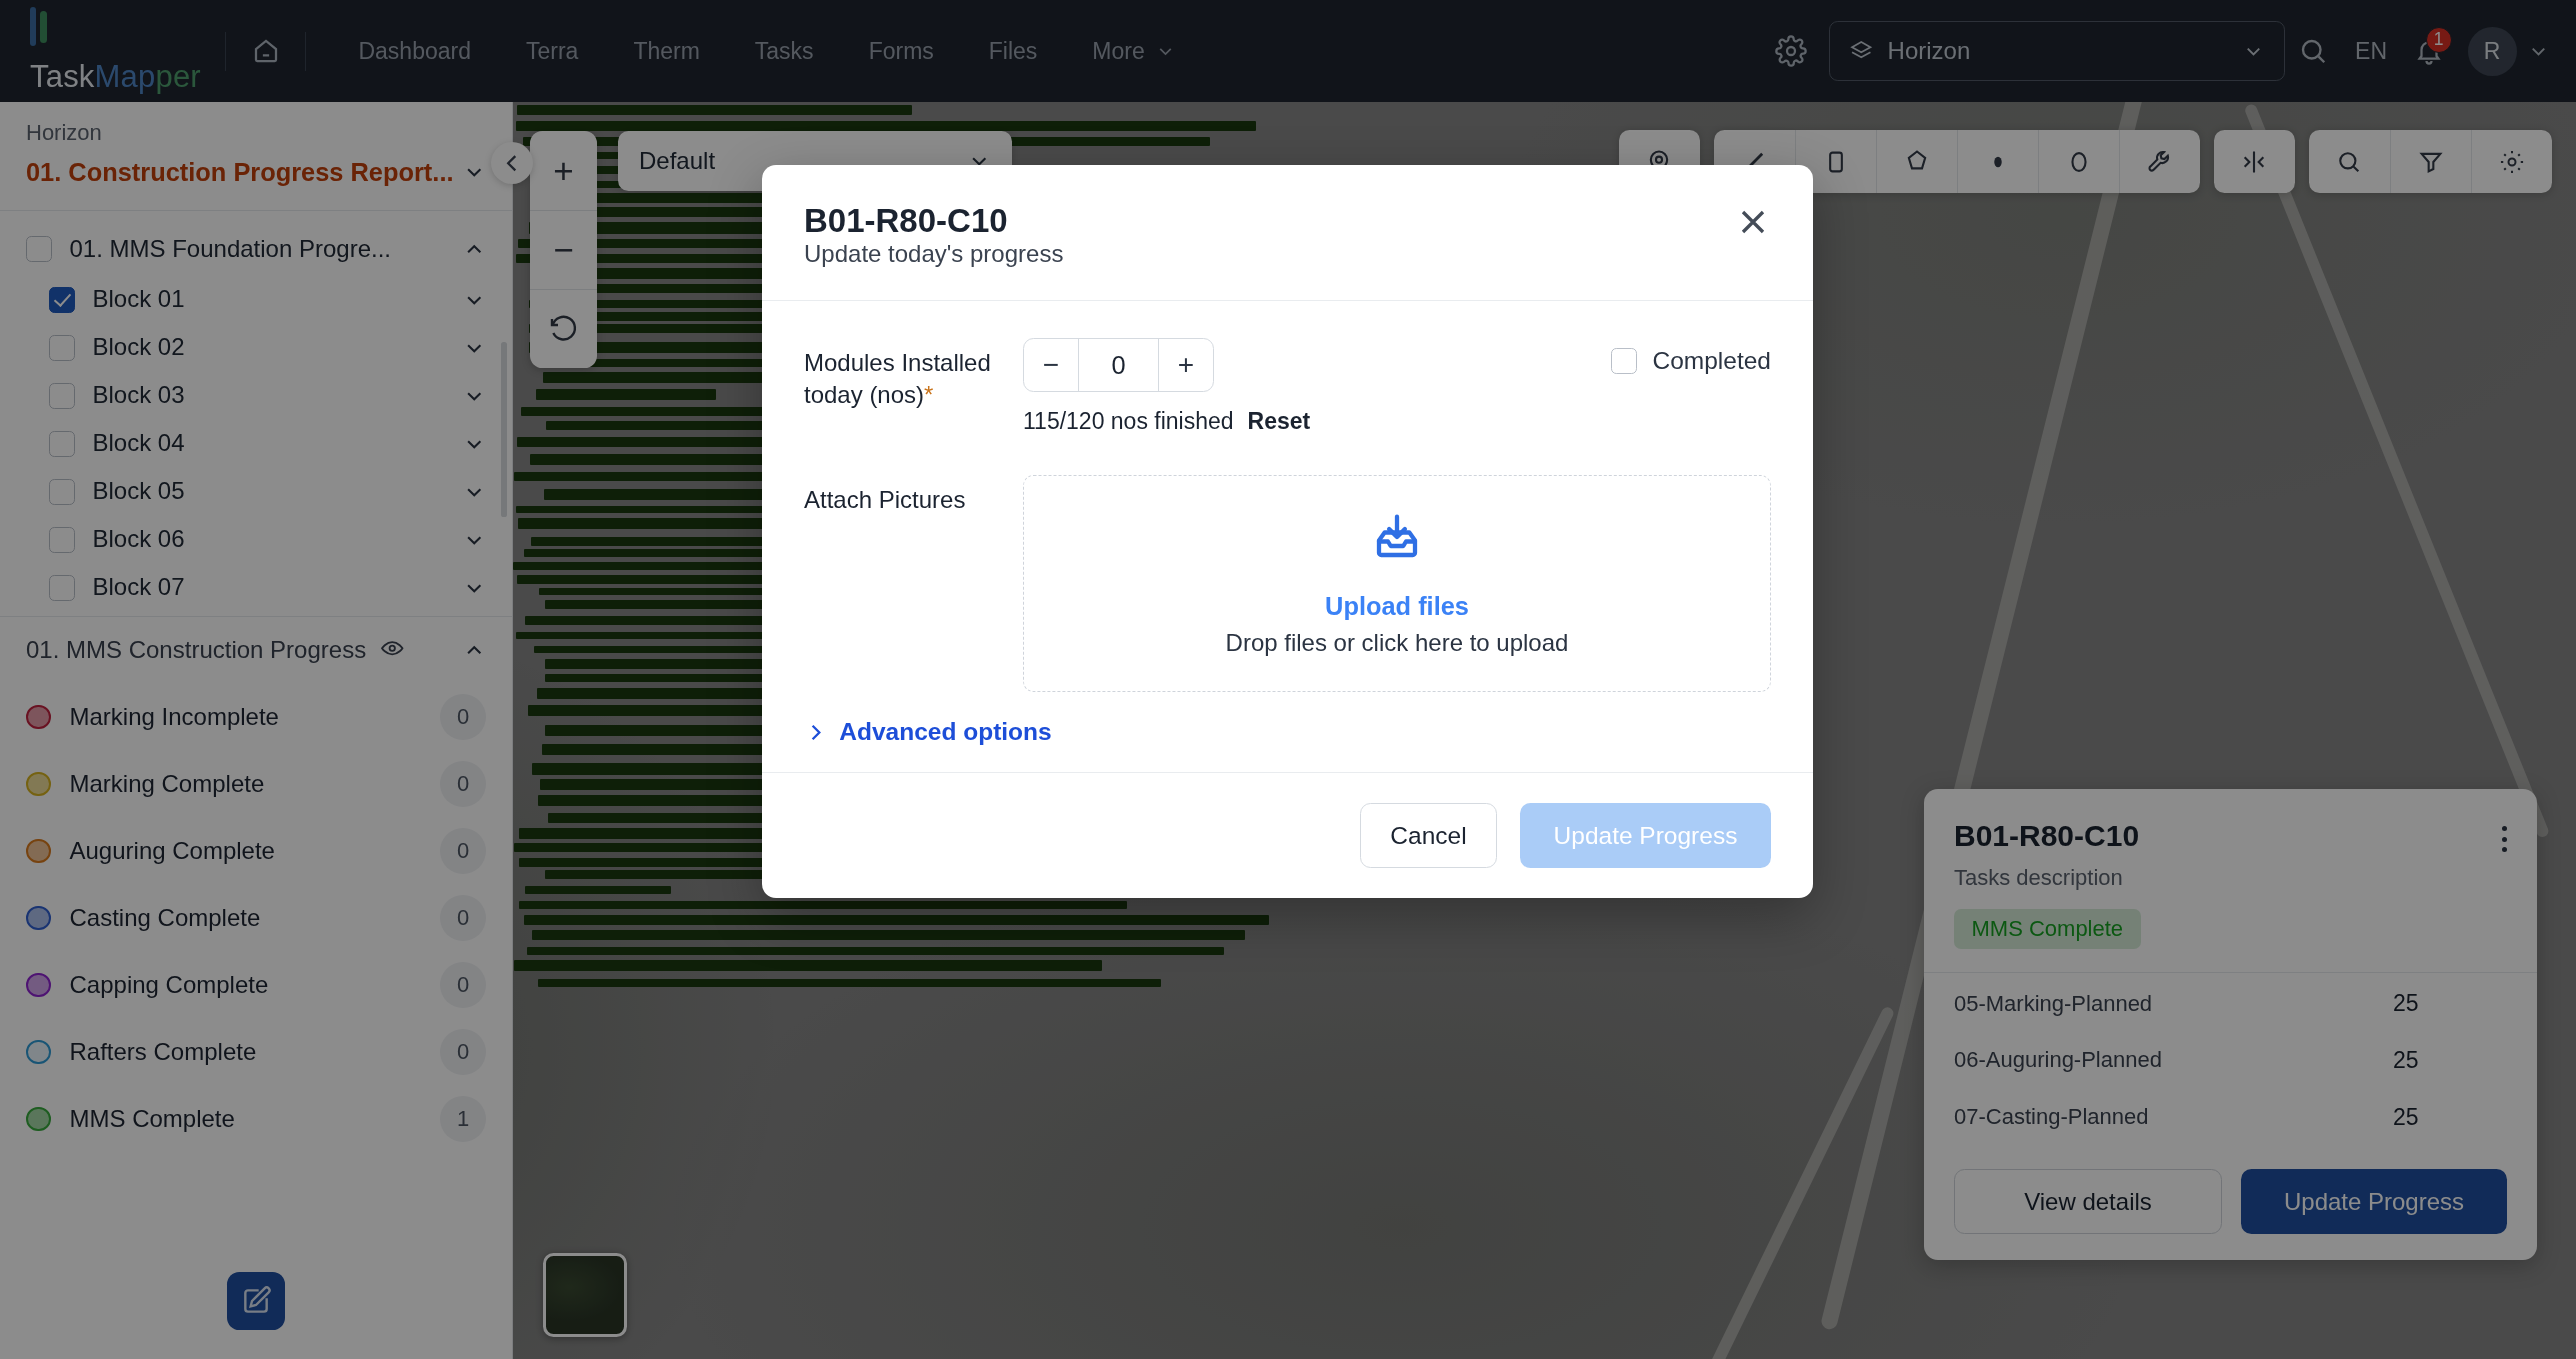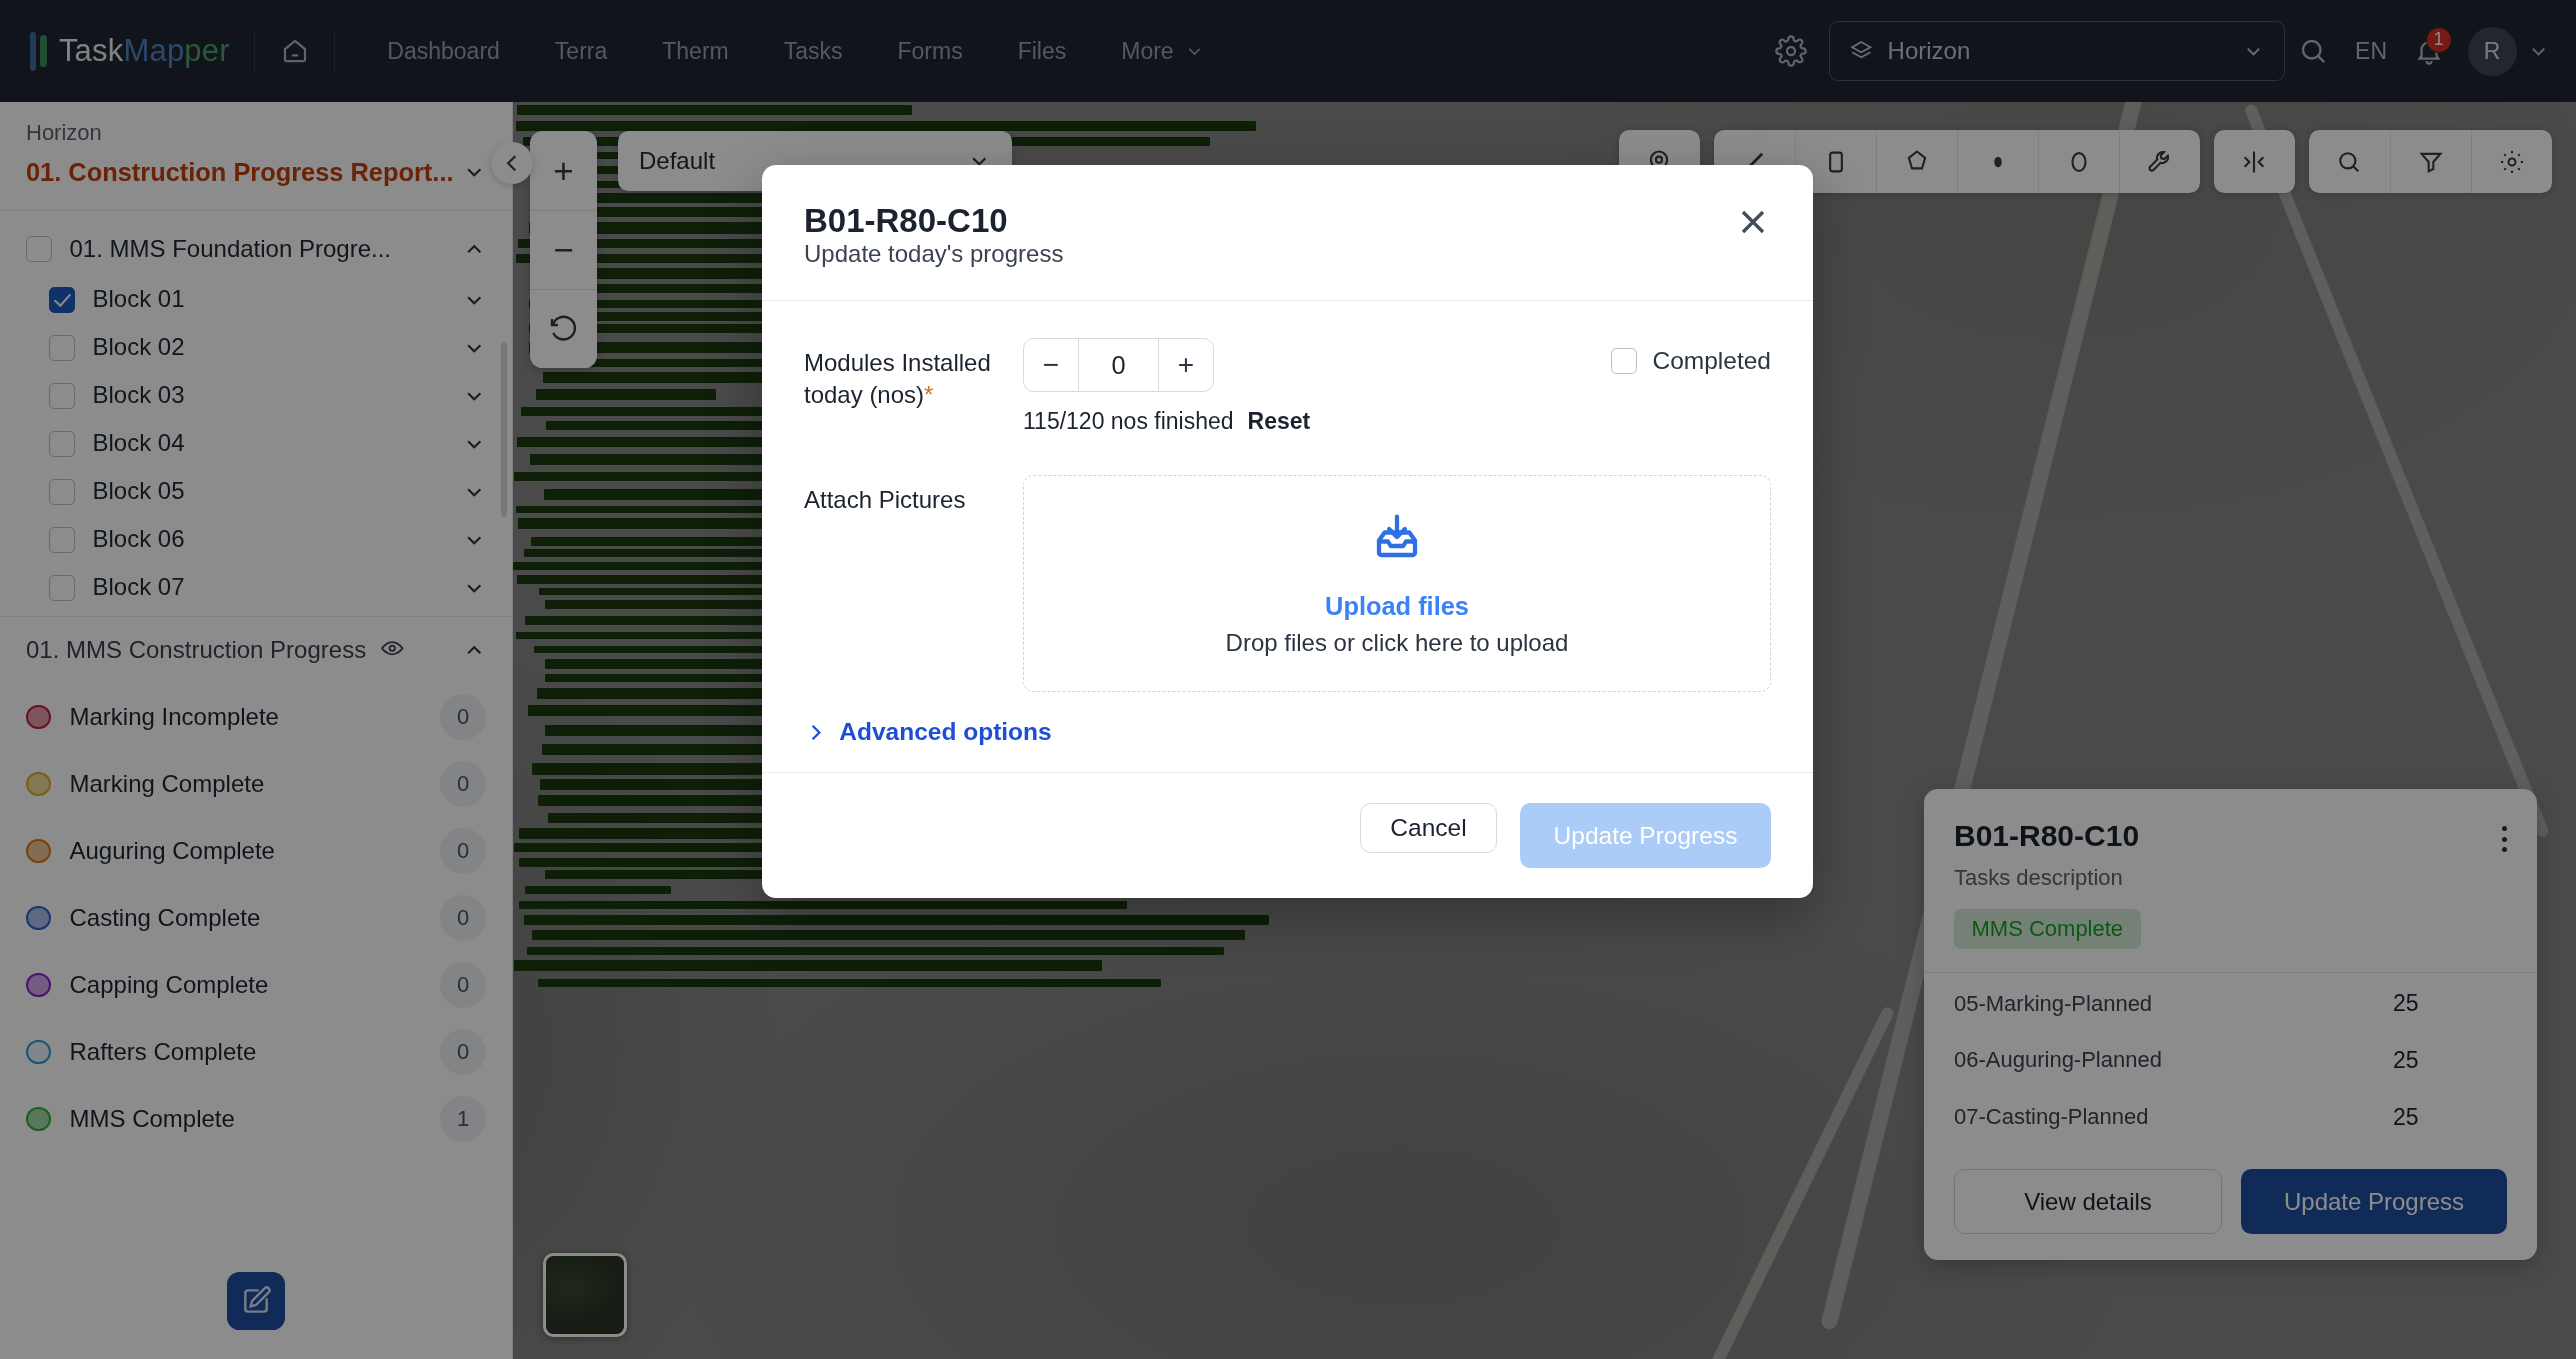--- a/index.html
+++ b/index.html
@@ -35,21 +35,21 @@
     border: 2.6px solid #ffffff;
   }
   .marker.green { background: #1f7a32; }
   .marker.gold  { background: #caa42c; }
 
   
   .topnav {
     position: absolute; left: 0; top: 0; width: 2576px; height: 102px;
     background: #1f2630; display: flex; align-items: center; z-index: 40;
   }
-  .logo-wrap { display: flex; align-items: center; margin-left: 30px; gap: 12.3px; }
+  .logo-wrap { display: flex; margin-left: 30px; gap: 12.3px; flex-direction: column; }
   .logo-bars { display: flex; gap: 4.4px; align-items: center; }
   .logo-bars i { display: block; width: 6.1px; border-radius: 3.5px; }
   .logo-bars i:nth-child(1) { height: 39px; background: #3c6ea5; }
   .logo-bars i:nth-child(2) { height: 32px; background: #3f8f5f; }
   .logo-text { font-size: 31px; letter-spacing: 0.2px; }
   .logo-text .t { color: #e8ecf1; }
   .logo-text .m { color: #4f86c6; }
   .logo-text .a { color: #4f9f6e; }
   .nav-div { width: 0.9px; height: 39px; background: #3a4250; margin: 0 24.5px; }
   .home-ico { width: 30px; height: 30px; color: #aeb6c2; }
@@ -227,21 +227,21 @@
   .notes-box {
     flex: 1; height: 133px; border: 0.9px solid #d5dae0; border-radius: 10.5px;
     padding: 17.5px 21px; font-size: 24px; color: #8a919b; font-family: inherit;
     resize: none; background: #fff;
   }
   .adv { display: flex; align-items: center; gap: 12.3px; margin-top: -14px; }
   .adv-text { color: #1d4ed8; font-size: 24.5px; font-weight: bold; }
   .adv-chev { color: #1d4ed8; }
   .modal-foot { border-top: 0.9px solid #e9ecef; padding: 30px 42px; display: flex; justify-content: flex-end; gap: 23px; }
   .m-cancel {
-    width: 137px; height: 50px; border-radius: 10.5px; border: 0.9px solid #d5dae0; background: #fff;
+    width: 137px; height: 65px; border-radius: 10.5px; border: 0.9px solid #d5dae0; background: #fff;
     font-size: 24.5px; color: #1b2330; display: flex; align-items: center; justify-content: center;
   }
   .m-submit {
     width: 251px; height: 65px; border-radius: 10.5px; background: #aaccf7; color: #ffffff;
     font-size: 24.5px; display: flex; align-items: center; justify-content: center;
   }
 </style>
 </head>
 <body>
 

